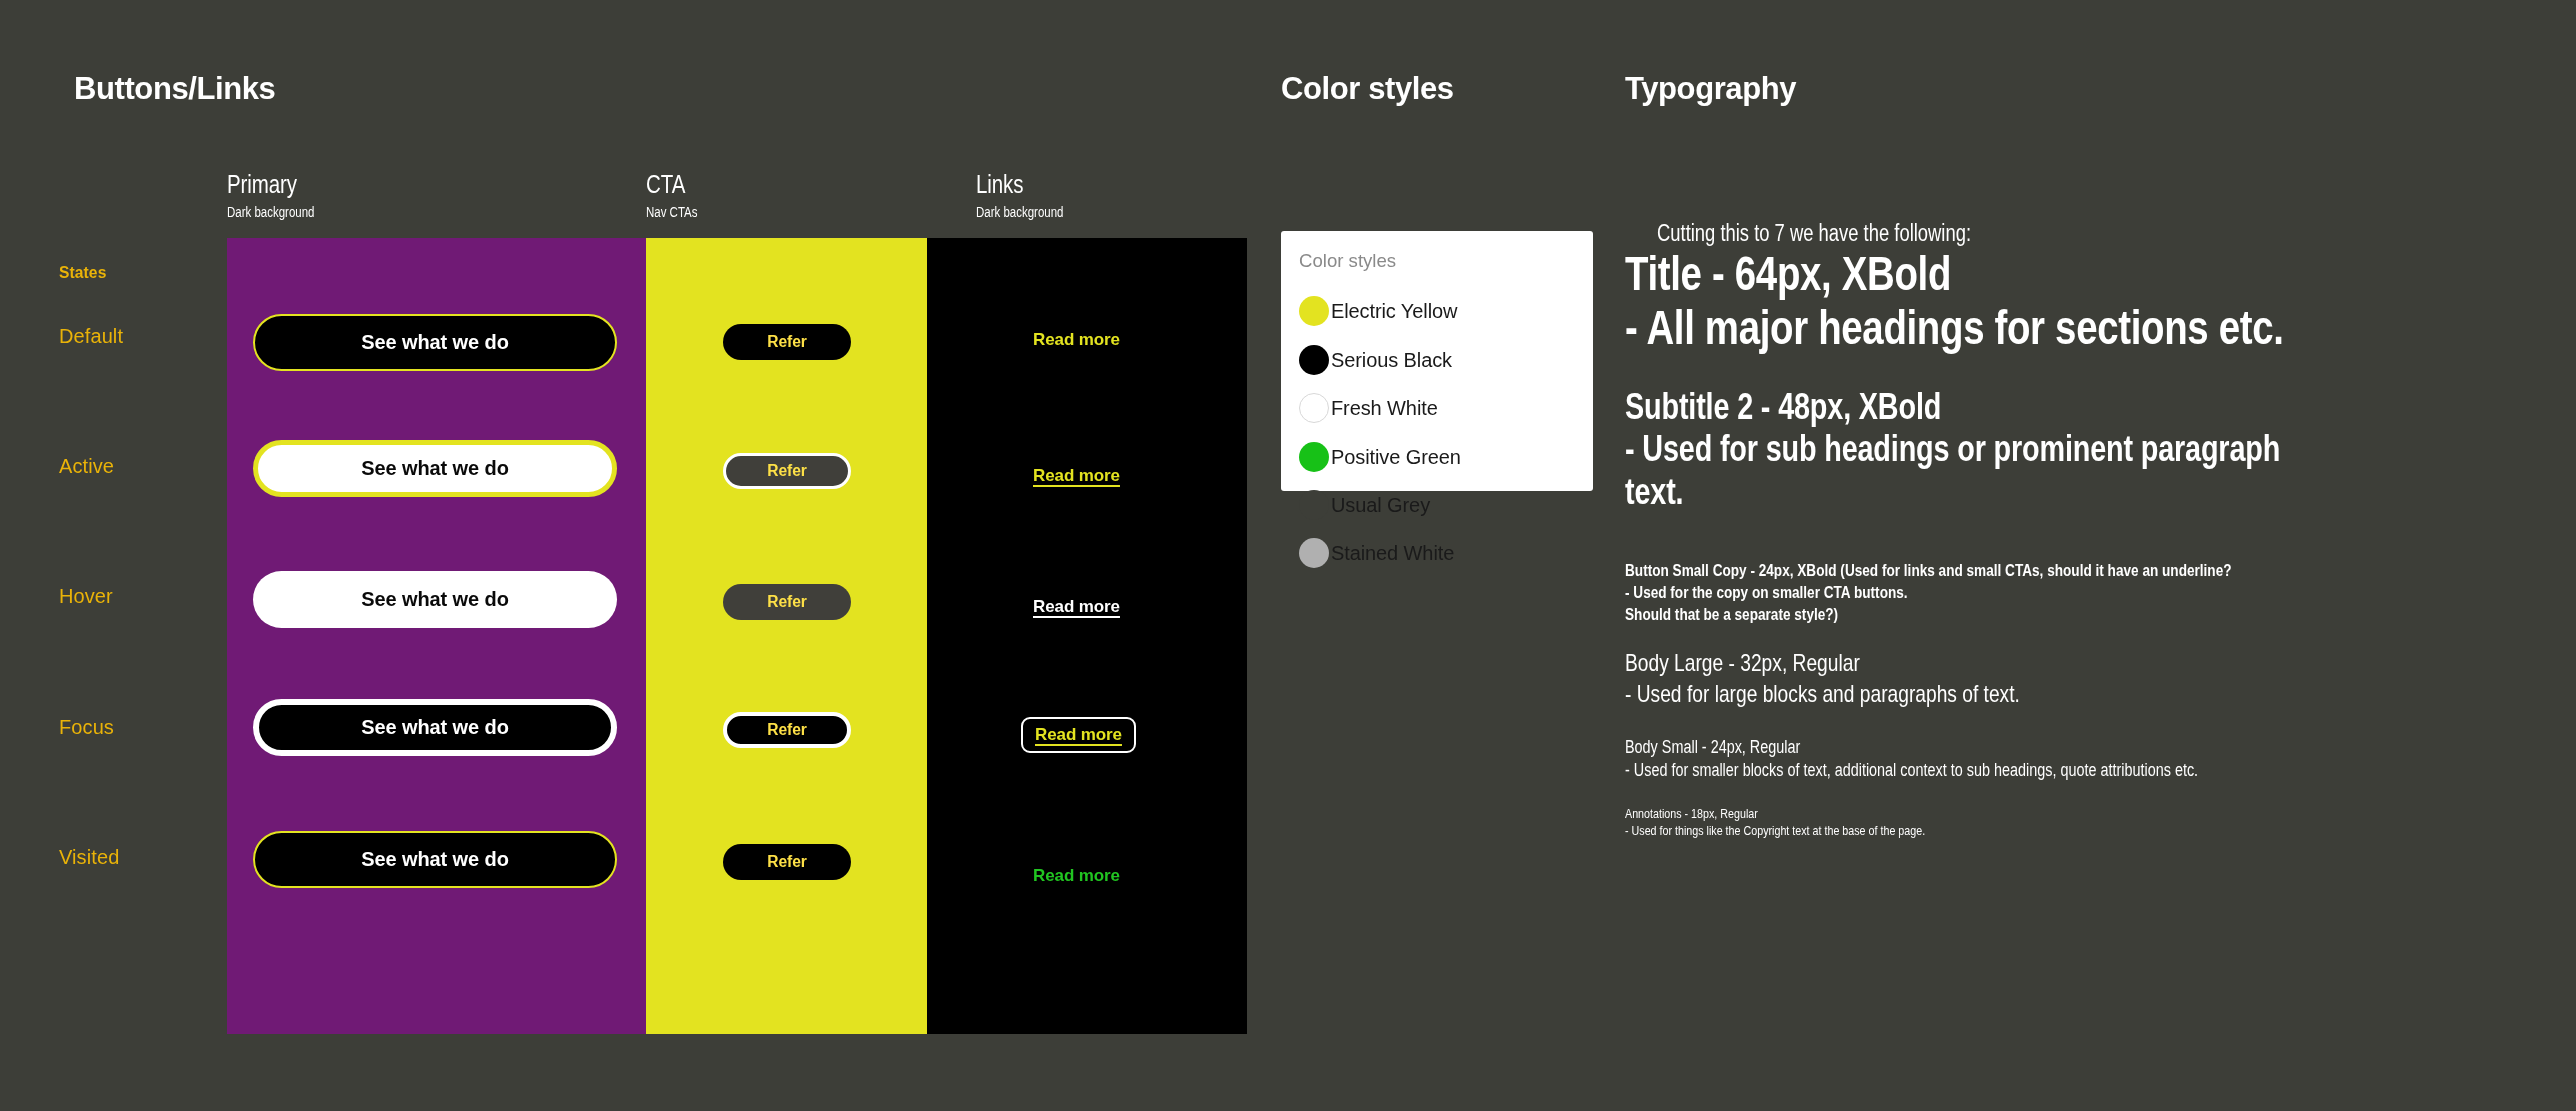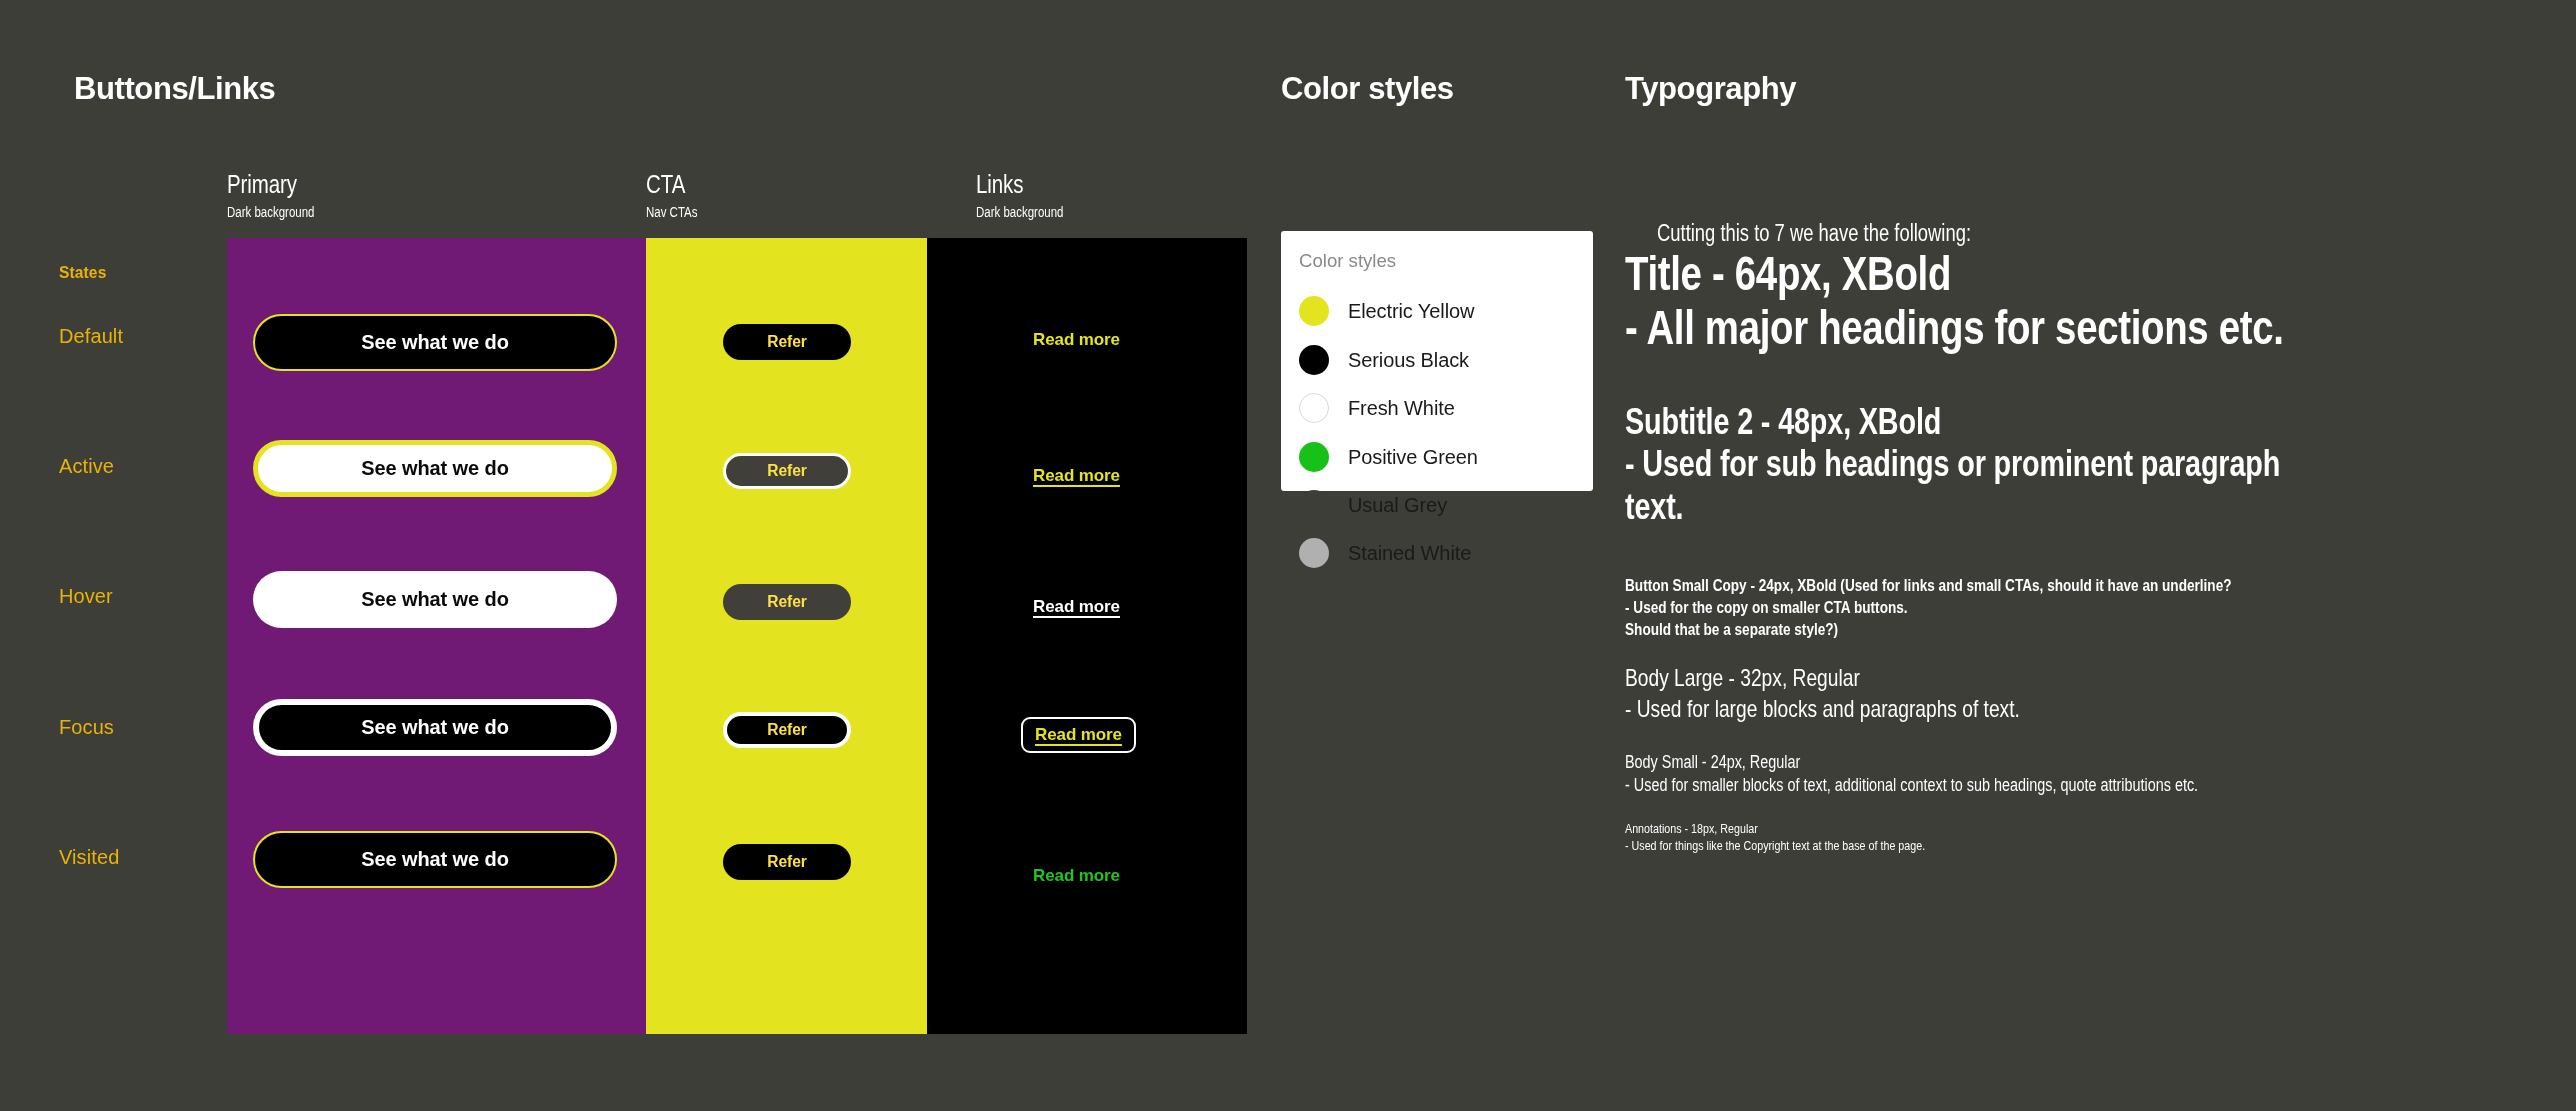--- a/index.html
+++ b/index.html
@@ -176,21 +176,21 @@
     font-size: 18.6px;
     color: #8a8a8a;
     font-weight: 400;
     white-space: nowrap;
   }
   .color-row {
     position: absolute;
     left: 18px;
     display: flex;
     align-items: center;
-    gap: 19px;
+    gap: 2px;
     white-space: nowrap;
   }
   .color-dot {
     width: 30px;
     height: 30px;
     border-radius: 50%;
     flex: 0 0 auto;
     box-sizing: border-box;
   }
   .color-name {
@@ -217,21 +217,21 @@
   .cond {
     display: block;
     transform: scaleX(0.80);
     transform-origin: left center;
     width: 125%;
     white-space: nowrap;
   }
 
   .t-intro   { font-size: 23px; font-weight: 400; line-height: 1.18; margin-left: 32px; }
   .t-title   { font-size: 48px; font-weight: 800; line-height: 1.13; letter-spacing: -0.4px; }
-  .t-sub2    { font-size: 36px; font-weight: 800; line-height: 1.18; letter-spacing: -0.2px; margin-top: 15px; }
+  .t-sub2    { font-size: 36px; font-weight: 800; line-height: 1.18; letter-spacing: -0.2px; }
   .t-bigcopy { font-size: 21.6px; font-weight: 800; line-height: 1.22; }
   .t-smlcopy { font-size: 17px; font-weight: 800; line-height: 1.30; }
   .t-bodylg  { font-size: 24px; font-weight: 400; line-height: 1.26; }
   .t-bodysm  { font-size: 18px; font-weight: 400; line-height: 1.30; }
   .t-annot   { font-size: 13.4px; font-weight: 400; line-height: 1.34; }
 
   .gap-a { height: 30px; }
   .gap-b { height: 25px; }
   .gap-c { height: 22px; }
   .gap-d { height: 22px; }

